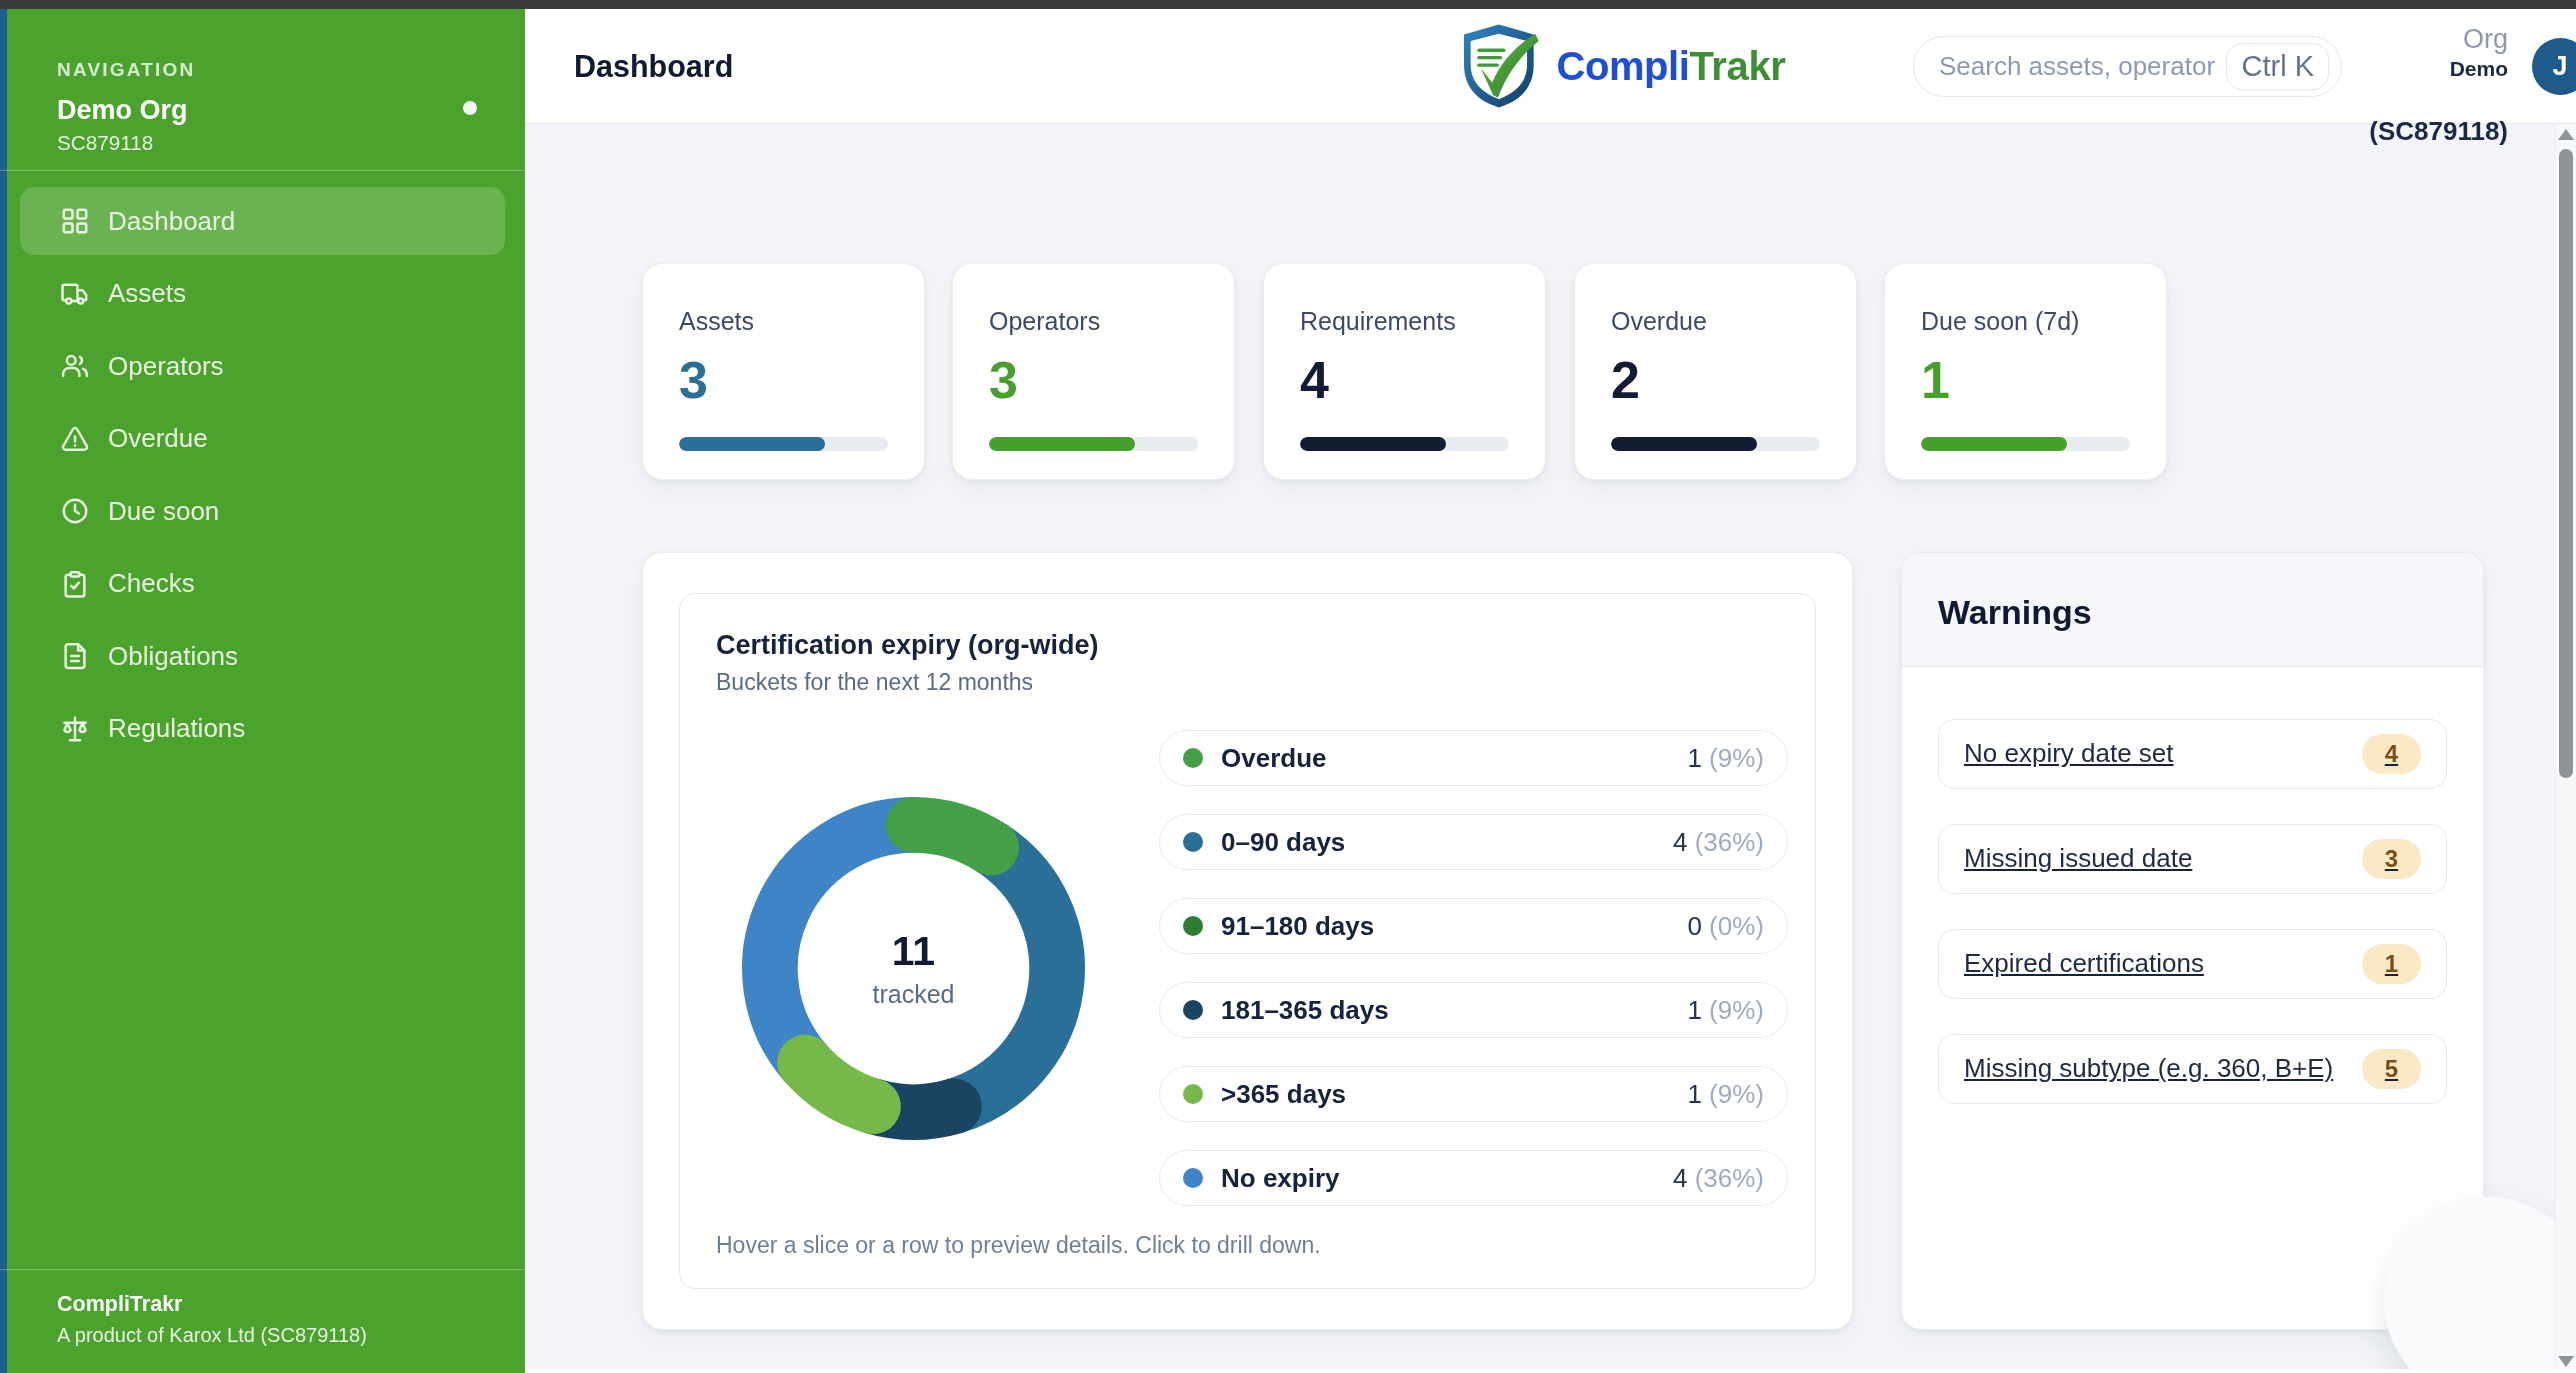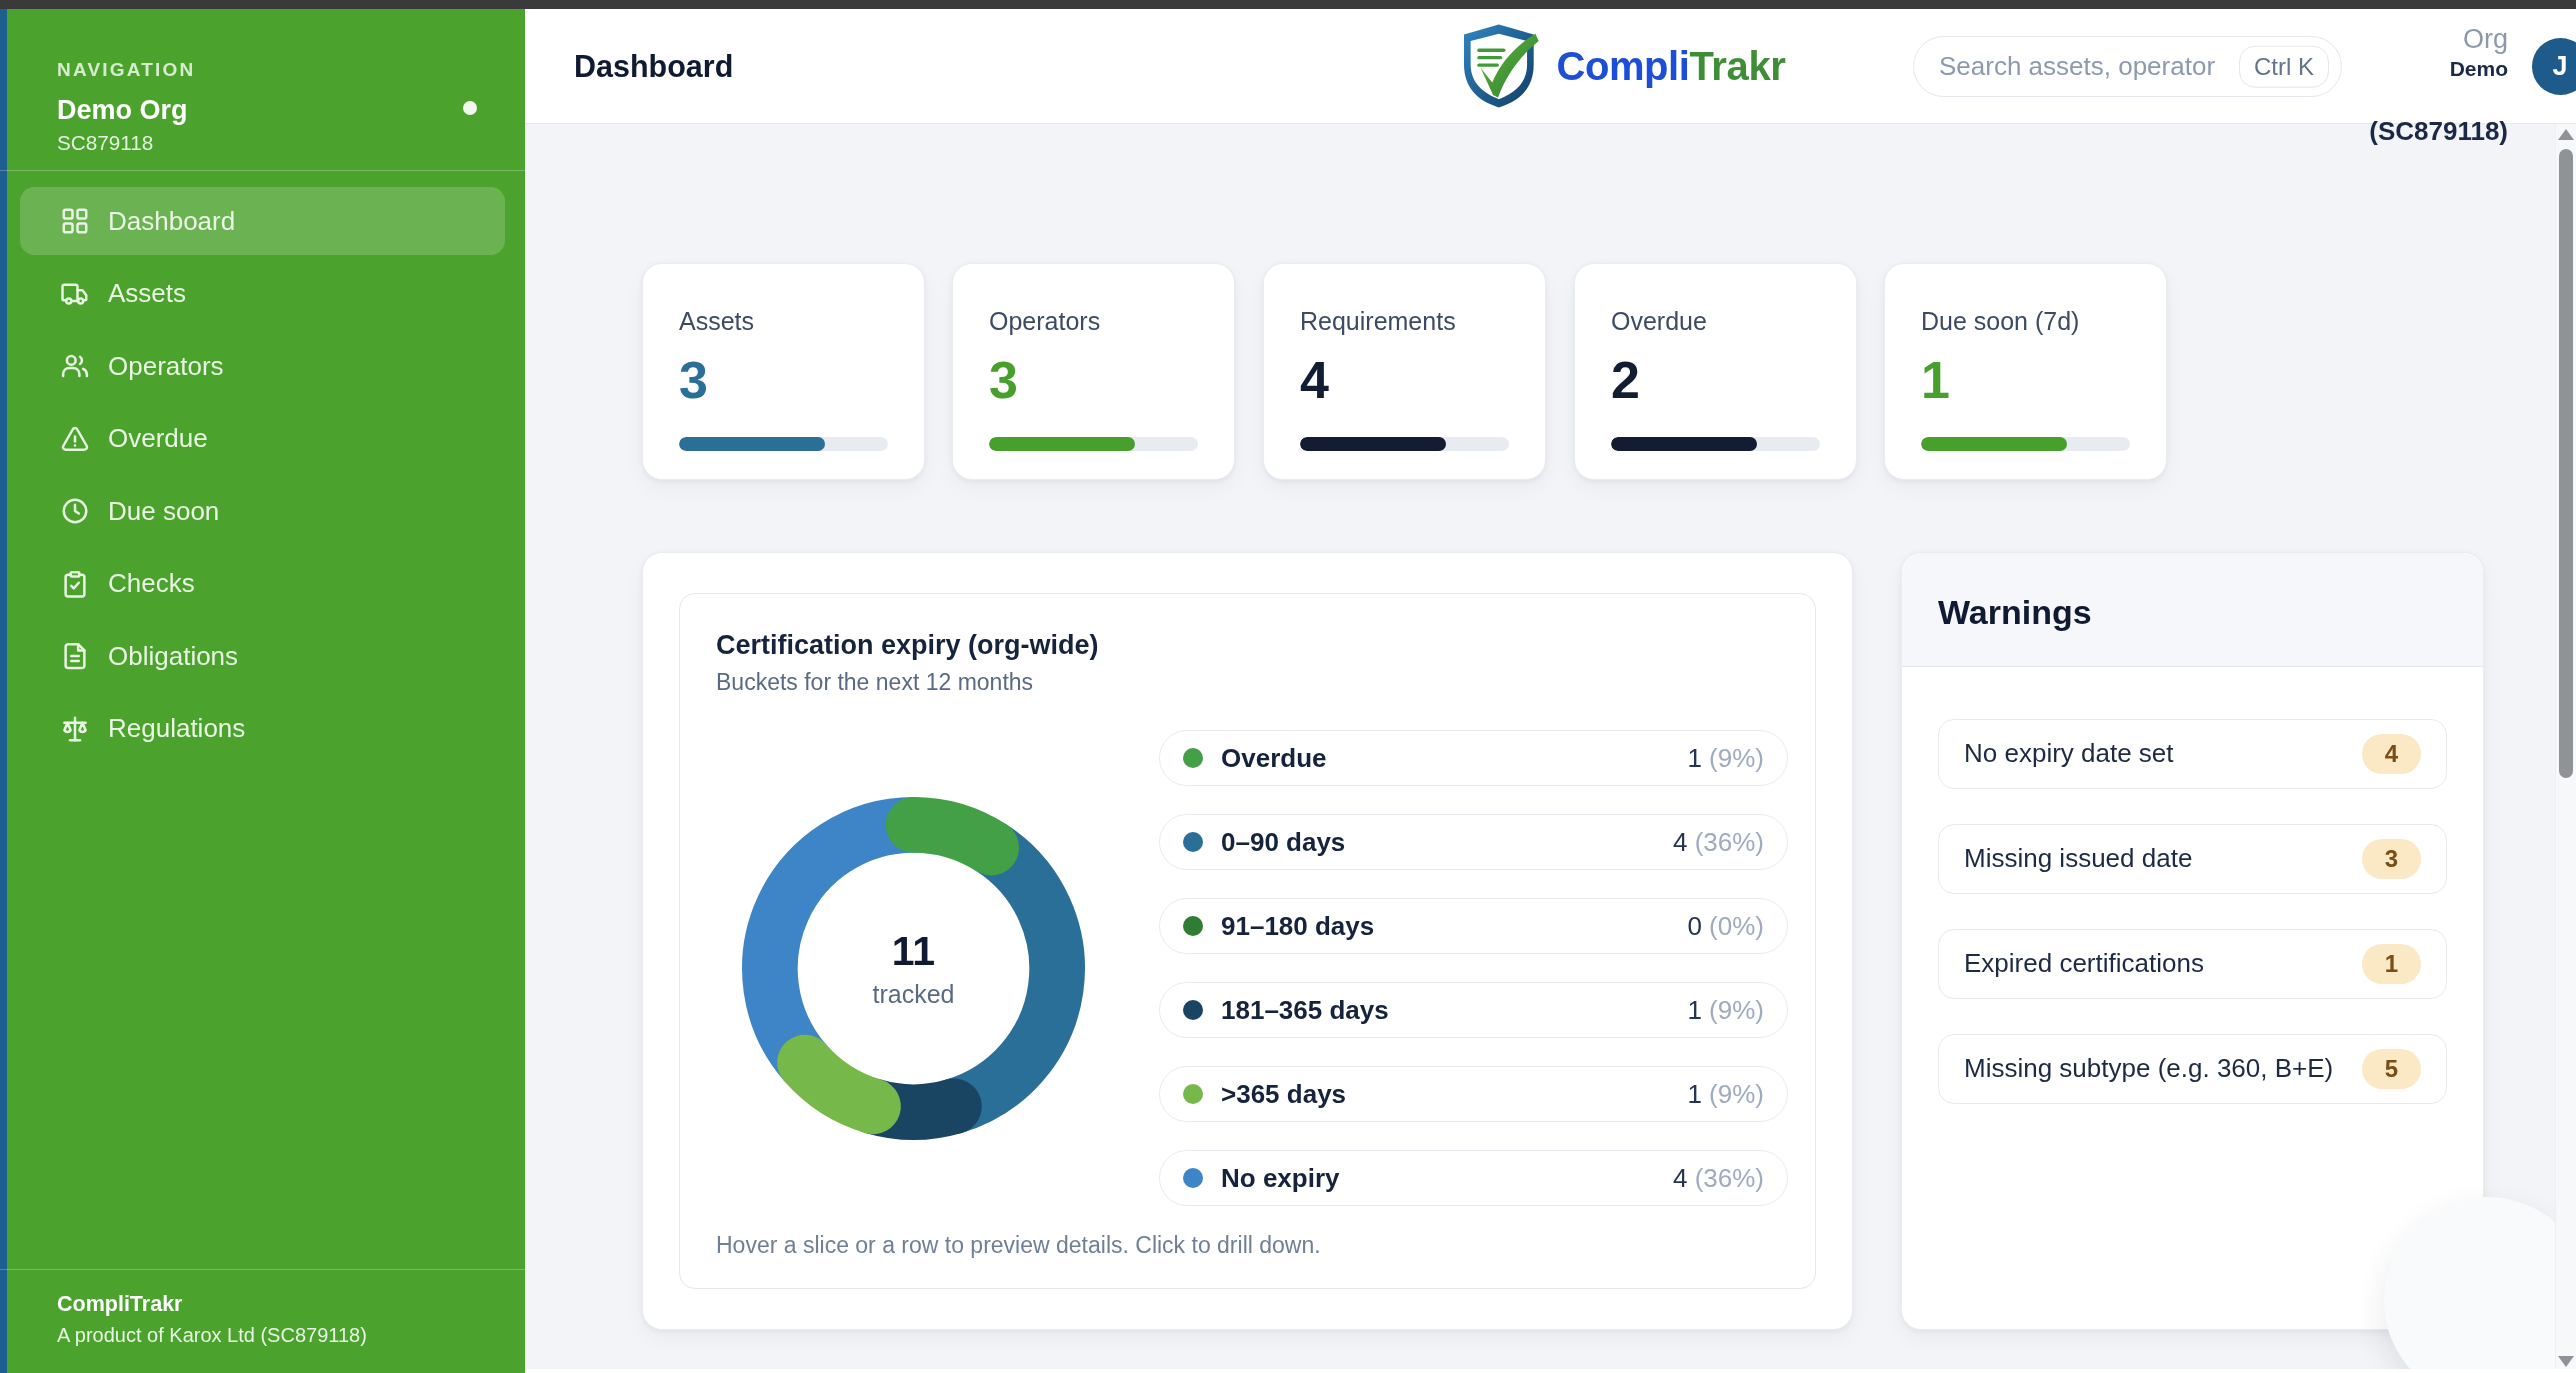--- a/index.html
+++ b/index.html
@@ -41,21 +41,21 @@
   .logo svg { overflow:visible; }
   .wordmark { font-size:40px; font-weight:800; letter-spacing:-0.4px; }
   .wm-1 { color:#1d4ed8;text-align:right; } .wm-2 { color:#3E8E35; }
   .search-wrap { position:absolute; left:1388px; top:27px; width:429px; height:61px; }
   .search-input { width:100%; height:100%; border:1.8px solid #e4e7ec; border-radius:30.5px; background:#fff;
                   padding:0 126px 0 25px; font-size:26px; color:#3c4a60; outline:none;
                   font-family:"Liberation Sans","DejaVu Sans",sans-serif; }
   .search-input::placeholder { color:#8d9aae; }
   .kbd-pill { position:absolute; right:12.6px; top:50%; transform:translateY(-50%);
               border:1.8px solid #e3e6eb; border-radius:16px; padding:6.3px 14.4px;
-              font-size:24px; color:#65748a; background:#fff; }
+              font-size:29px; color:#65748a; background:#fff; }
   .account { position:absolute; right:68px; top:12.6px; text-align:right; line-height:1.28; }
   .acct-org-label { font-size:27px; color:#8d99ab; }
   .acct-name { font-size:21px; font-weight:700; color:#1b2947; }
   .acct-code { font-size:26px; font-weight:700; color:#1b2947;margin-top:32px; }
   .avatar { position:absolute; right:-12.6px; top:29px; width:57px; height:57px; border-radius:50%;
             background:#1E5B8A; color:#fff; font-size:27px; font-weight:700;
             display:flex; align-items:center; justify-content:center; }
 
   
   .scrollbar { position:absolute; right:0; top:124px; bottom:0; width:21.5px; background:#f6f8fa;
@@ -94,21 +94,21 @@
   .legend-dot { width:20px; height:20px; border-radius:50%; margin-right:18px; flex:0 0 auto; }
   .legend-label { flex:1; font-size:26px; font-weight:600; color:#16233c; }
   .legend-count { font-size:26px; color:#243350; }
   .legend-pct { font-size:26px; color:#9fabbd; margin-left:7.2px; }
   .chart-footnote { position:absolute; left:36px; bottom:29px; font-size:23px; color:#6f7f96; }
 
   .warn-card { position:absolute; left:1376px; top:427px; width:583px; height:778px; padding:0; overflow:hidden; }
   .warn-head { background:#f5f7fa; border-bottom:0.9px solid #e2e7ed; border-radius:20px 20px 0 0; padding:40px 36px 34px 36px; }
   .warn-title { font-size:34px; font-weight:700; color:#101b33; }
   .warn-subtitle { margin-top:14.4px; font-size:26px; color:#53637d; }
-  .warn-body { padding:52px 36px 1px 36px; }
+  .warn-body { padding:52px 36px 1px 36px;text-decoration:underline; }
   .warn-row { display:flex; align-items:center; min-height:70px; margin-bottom:35px; padding:12.6px 25px;
               border:1.8px solid #e6eaf0; border-radius:16px; background:#fff; cursor:pointer; }
   .warn-label { flex:1; font-size:26px; font-weight:500; color:#1d2a42; line-height:1.35; padding-right:16px; }
   .warn-badge { flex:0 0 auto; min-width:59px; height:40px; border-radius:20px; font-size:24px; font-weight:700;
                 display:flex; align-items:center; justify-content:center; padding:0 16px; }
 
   .ghost-circle { position:absolute; left:1859px; top:1072px; width:207px; height:207px; border-radius:50%;
                   background:#f8fafc; box-shadow:0 12.6px 30.5px rgba(30,40,60,.10); }
   .bottom-strip { position:absolute; left:525px; right:0; bottom:0; height:5.4px; background:rgba(255,255,255,.9); z-index:45; }
 </style>

